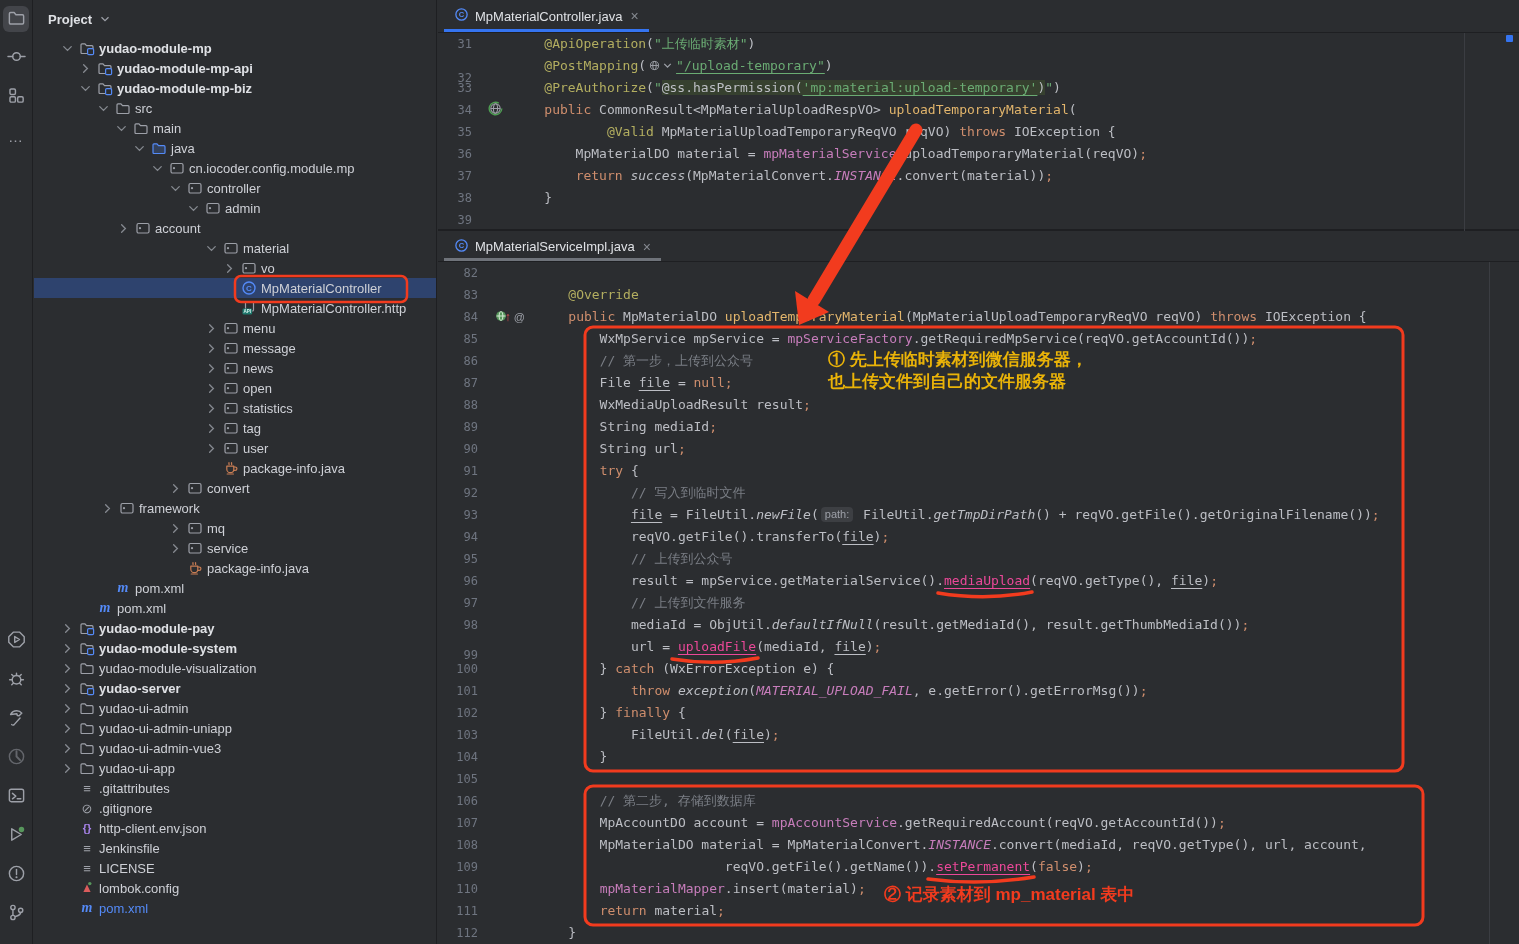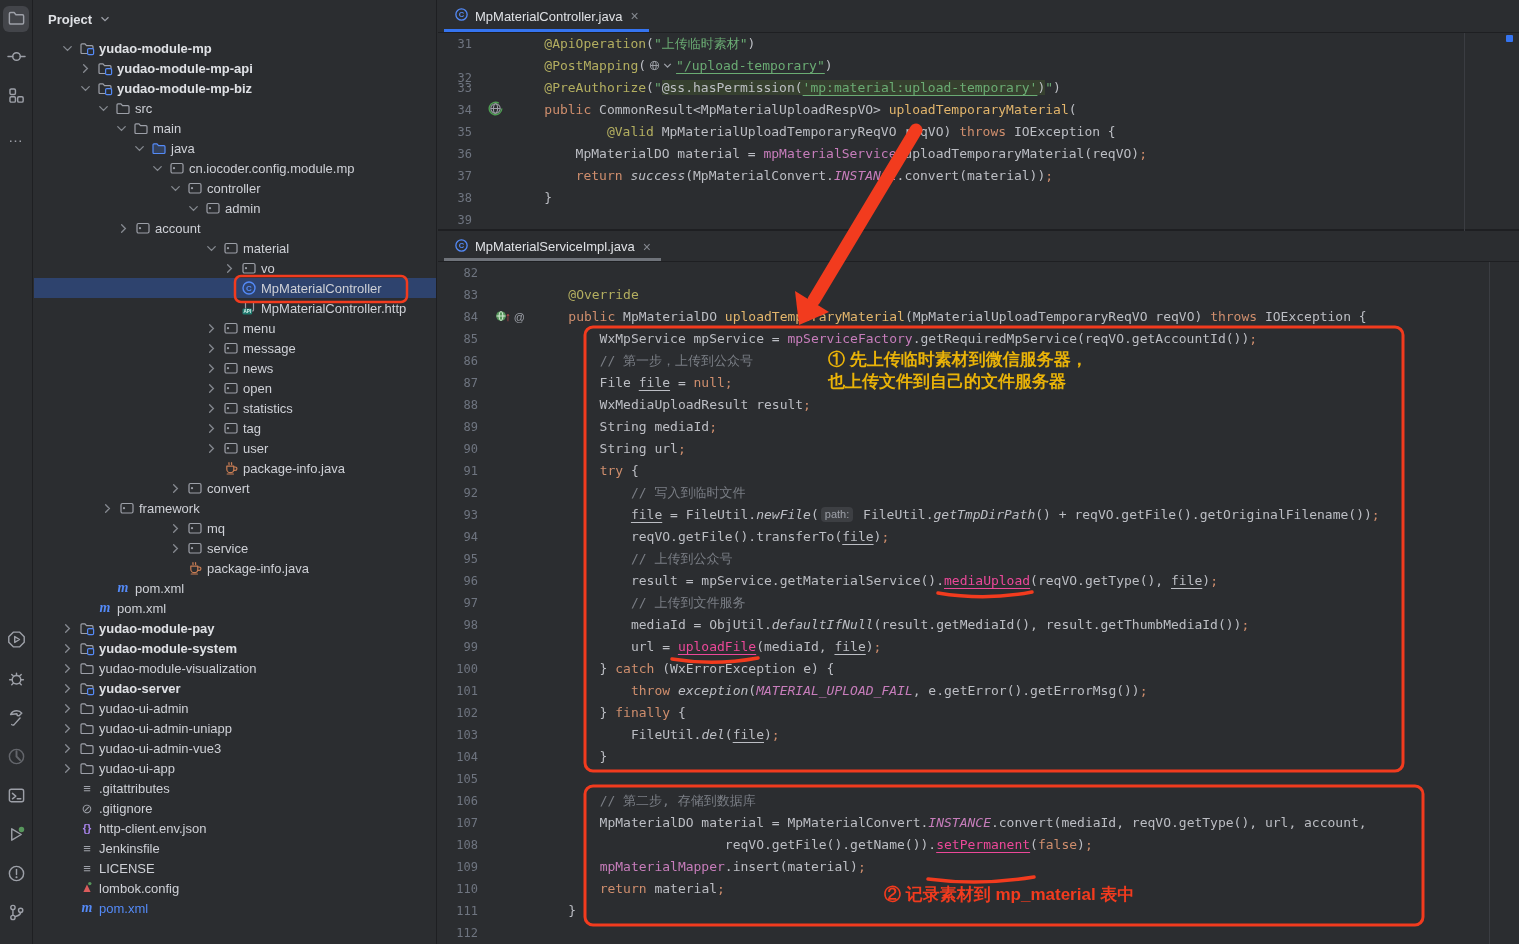--- a/index.html
+++ b/index.html
@@ -853,21 +853,21 @@
           <div class="gr" style="top:0">
             <span class="ln" style="top:0px">96</span>
           </div>
           <div class="gr" style="top:0">
             <span class="ln" style="top:0px">97</span>
           </div>
           <div class="gr" style="top:0">
             <span class="ln" style="top:0px">98</span>
           </div>
           <div class="gr" style="top:0">
-            <span class="ln" style="top:0px">99</span>
+            <span class="ln" style="top:8px">99</span>
           </div>
           <div class="gr" style="top:0">
             <span class="ln" style="top:0px">100</span>
           </div>
           <div class="gr" style="top:0">
             <span class="ln" style="top:0px">101</span>
           </div>
           <div class="gr" style="top:0">
             <span class="ln" style="top:0px">102</span>
           </div>
@@ -921,20 +921,21 @@
           <div class="cl"><span class="tk-d">            </span><span class="tk-c">// 上传到文件服务</span></div>
           <div class="cl"><span class="tk-d">            mediaId = ObjUtil.</span><span class="tk-i">defaultIfNull</span><span class="tk-d">(result.getMediaId(), result.getThumbMediaId())</span><span class="tk-k">;</span></div>
           <div class="cl"><span class="tk-d">            url = </span><span class="tk-ul">uploadFile</span><span class="tk-d">(mediaId, </span><span class="tk-v">file</span><span class="tk-d">)</span><span class="tk-k">;</span></div>
           <div class="cl"><span class="tk-d">        } </span><span class="tk-k">catch</span><span class="tk-d"> (WxErrorException e) {</span></div>
           <div class="cl"><span class="tk-d">            </span><span class="tk-k">throw</span><span class="tk-d"> </span><span class="tk-i">exception</span><span class="tk-d">(</span><span class="tk-sf">MATERIAL_UPLOAD_FAIL</span><span class="tk-d">, e.getError().getErrorMsg())</span><span class="tk-k">;</span></div>
           <div class="cl"><span class="tk-d">        } </span><span class="tk-k">finally</span><span class="tk-d"> {</span></div>
           <div class="cl"><span class="tk-d">            FileUtil.</span><span class="tk-i">del</span><span class="tk-d">(</span><span class="tk-v">file</span><span class="tk-d">)</span><span class="tk-k">;</span></div>
           <div class="cl"><span class="tk-d">        }</span></div>
           <div class="cl"></div>
           <div class="cl"><span class="tk-d">        </span><span class="tk-c">// 第二步, 存储到数据库</span></div>
+          <div class="cl"><span class="tk-d">        MpAccountDO account = </span><span class="tk-f">mpAccountService</span><span class="tk-d">.getRequiredAccount(reqVO.getAccountId())</span><span class="tk-k">;</span></div>
           <div class="cl"><span class="tk-d">        MpMaterialDO material = MpMaterialConvert.</span><span class="tk-sf">INSTANCE</span><span class="tk-d">.convert(mediaId, reqVO.getType(), url, account,</span></div>
           <div class="cl"><span class="tk-d">                        reqVO.getFile().getName()).</span><span class="tk-ul">setPermanent</span><span class="tk-d">(</span><span class="tk-k">false</span><span class="tk-d">)</span><span class="tk-k">;</span></div>
           <div class="cl"><span class="tk-d">        </span><span class="tk-f">mpMaterialMapper</span><span class="tk-d">.insert(material)</span><span class="tk-k">;</span></div>
           <div class="cl"><span class="tk-d">        </span><span class="tk-k">return</span><span class="tk-d"> material</span><span class="tk-k">;</span></div>
           <div class="cl"><span class="tk-d">    }</span></div>
           <div class="guide" style="left:954px"></div>
         </div>
       </div>
     </div>
 </div>

